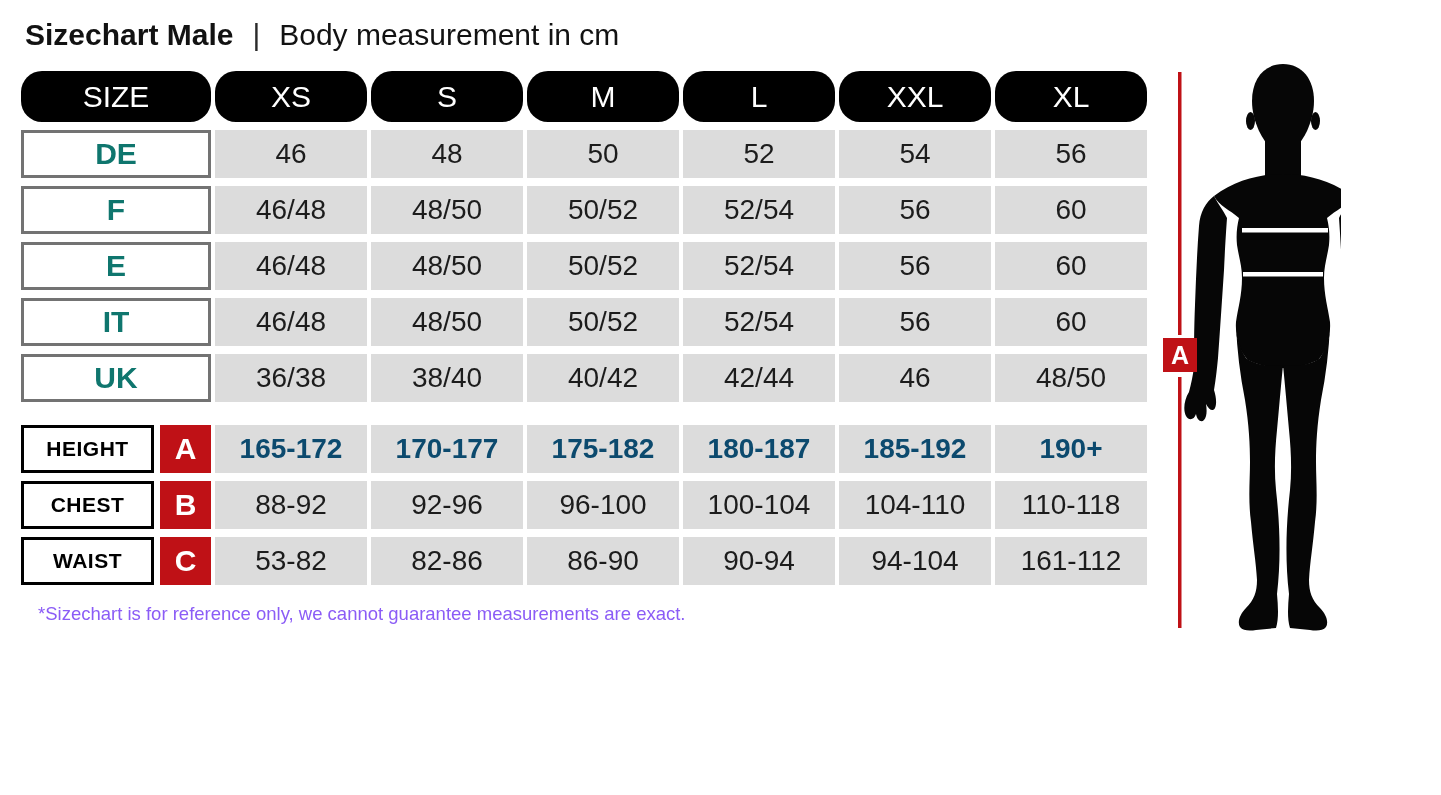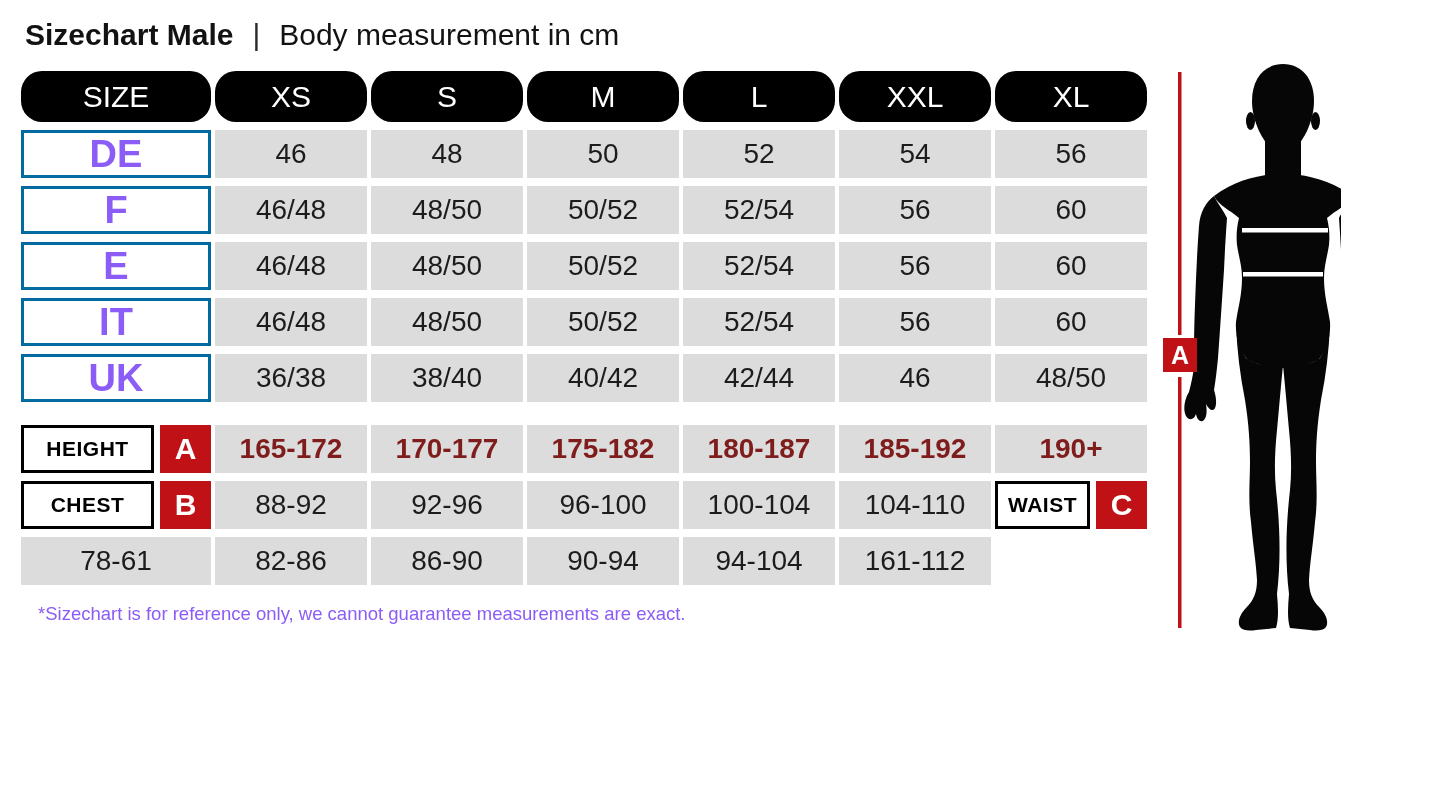--- a/index.html
+++ b/index.html
@@ -22,29 +22,29 @@
     grid-template-columns:190px repeat(6,152px);
     grid-template-rows:51px repeat(5,48px) 7px repeat(3,48px);
     row-gap:8px; column-gap:4px;
   }
   .grid > div { box-sizing:border-box; }
   .hcell {
     background:#000000; color:#ffffff; font-size:30px;
     display:flex; align-items:center; justify-content:center;border-radius:21px;
   }
   .rlabel {
-    background:#ffffff; border:3px solid #0369a1; color:#8b5cf6;
-    font-weight:700; font-size:38px;
+    background:#ffffff; border:3px solid #737373; color:#0f766e;
+    font-weight:700; font-size:30px;
     display:flex; align-items:center; justify-content:center;
   }
   .cell {
     background:#dcdcdc; color:#1c1c1c; font-size:28px;
     display:flex; align-items:center; justify-content:center;
   }
-  .cell.bold { font-weight:700; color:#7f1d1d; }
+  .cell.bold { font-weight:700; color:#0c4a6e; }
   .spacer { grid-column:1 / -1; }
   .mwrap { display:flex; gap:6px; }
   .mbox {
     flex:1; box-sizing:border-box; background:#ffffff; border:3px solid #000000;
     color:#000000; font-weight:700; font-size:21px;
     display:flex; align-items:center; justify-content:center; letter-spacing:0.5px;
   }
   .mbadge {
     width:51px; background:#bf1116; color:#ffffff; font-weight:700; font-size:30px;
     display:flex; align-items:center; justify-content:center;
@@ -137,26 +137,27 @@
 
     <div class="mwrap">
       <div class="mbox">CHEST</div>
       <div class="mbadge">B</div>
     </div>
     <div class="cell">88-92</div>
     <div class="cell">92-96</div>
     <div class="cell">96-100</div>
     <div class="cell">100-104</div>
     <div class="cell">104-110</div>
+    <div class="cell">110-118</div>
 
     <div class="mwrap">
       <div class="mbox">WAIST</div>
       <div class="mbadge">C</div>
     </div>
-    <div class="cell">78-61</div>
+    <div class="cell">53-82</div>
     <div class="cell">82-86</div>
     <div class="cell">86-90</div>
     <div class="cell">90-94</div>
     <div class="cell">94-104</div>
     <div class="cell">161-112</div>
   </div>
 
   <div class="footnote">*Sizechart is for reference only, we cannot guarantee measurements are exact.</div>
 
   <svg class="figure-svg" width="291" height="660" viewBox="0 0 291 660" xmlns="http://www.w3.org/2000/svg">

